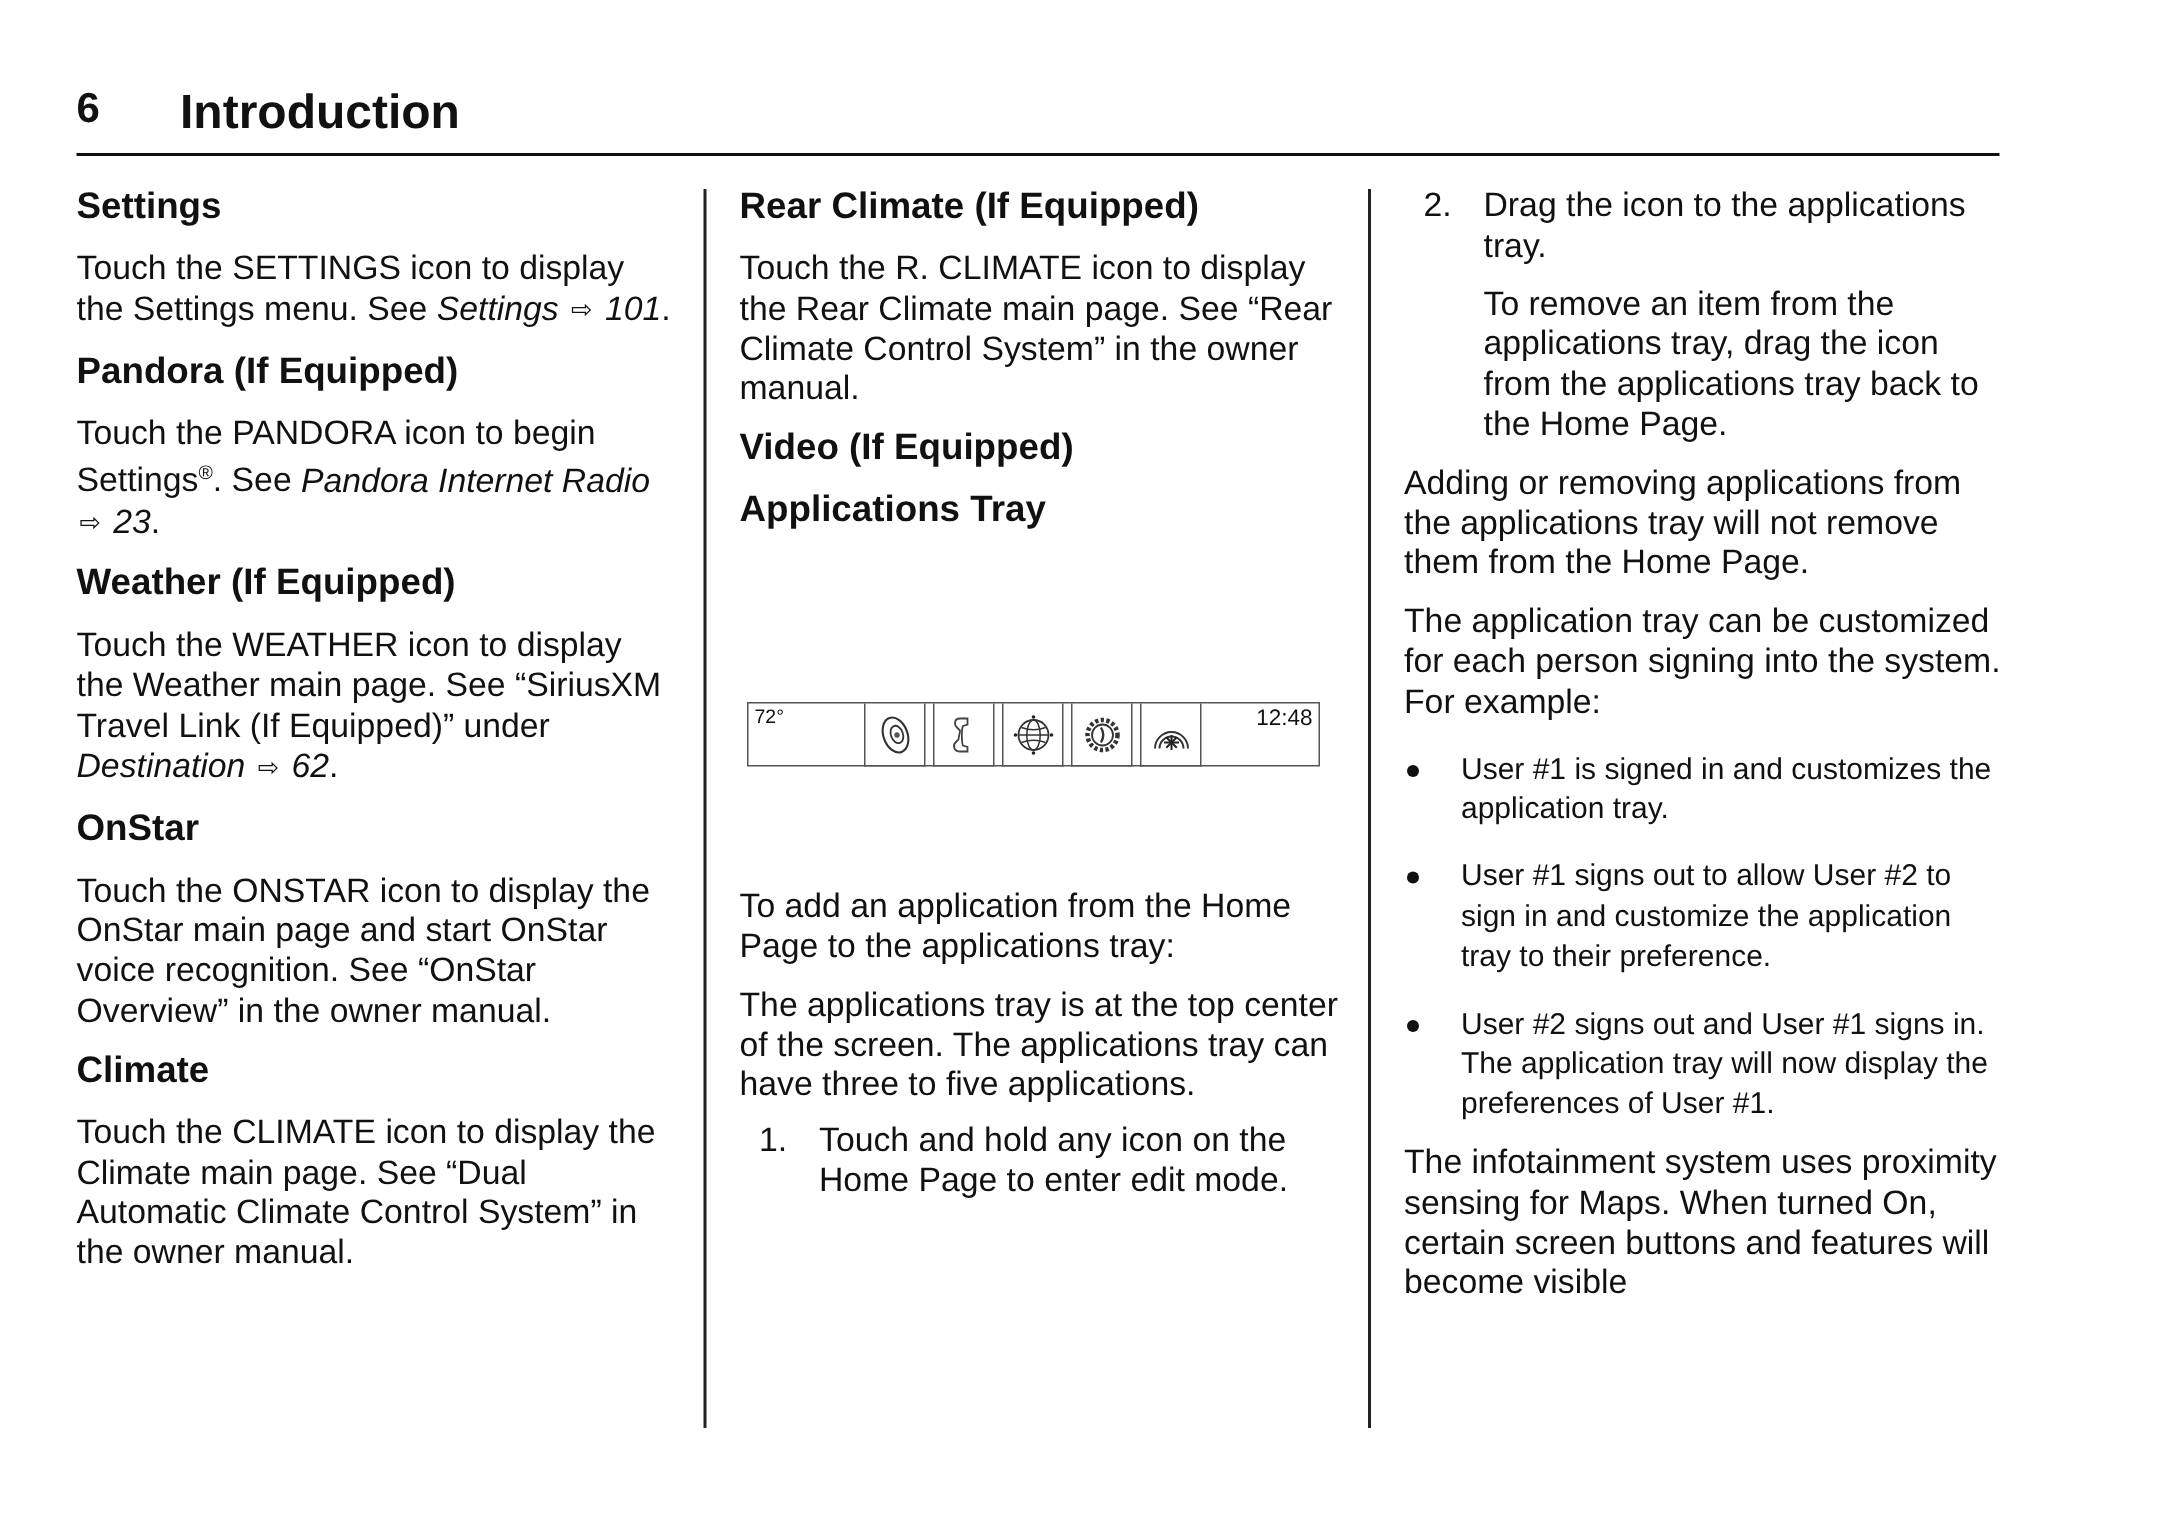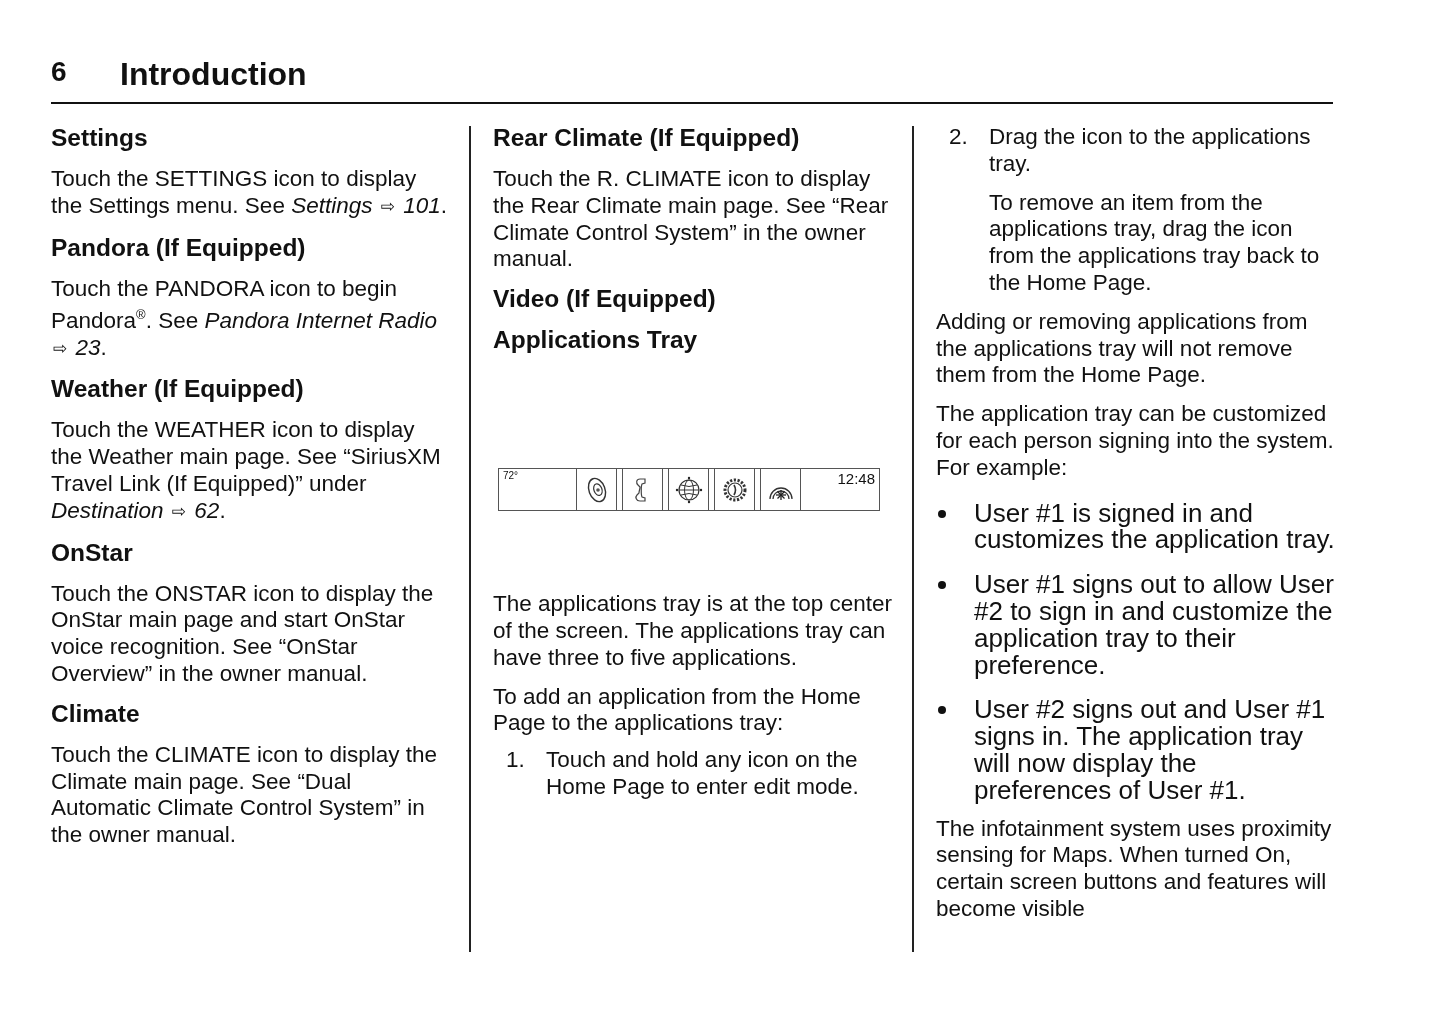--- a/index.html
+++ b/index.html
@@ -26,32 +26,32 @@
   }
   .sec { margin-bottom: 4px; }
   i { font-style: italic; }
   .arrow { font-style: normal; font-size: 17px; margin: 0 2px; position: relative; top: -1px; }
   sup { font-size: 13px; }
   .tray-wrap { height: 214px; position: relative; }
   .tray {
     position: absolute; left: 5px; top: 103px; width: 382px; height: 43px;
     border: 1.5px solid #555; box-sizing: border-box; background: #fff;
   }
-  .tray .temp { position: absolute; left: 4px; top: 1px; font-size: 10px; }
+  .tray .temp { position: absolute; left: 4px; top: 1px; font-size: 13px; }
   .tray .time { position: absolute; right: 4px; top: 1px; font-size: 15px; }
   .tray .slot {
     position: absolute; top: 0; width: 41px; height: 42px;
     border: 1.2px solid #555; border-top: none; box-sizing: border-box;
     display: flex; align-items: center; justify-content: center;
   }
   .tray .slot svg { width: 30px; height: 30px; }
   ol, ul { margin: 0; padding: 0; list-style: none; }
   .step { position: relative; padding-left: 53px; font-size: 22.5px; line-height: 26.8px; margin-bottom: 10px; }
   .step .num { position: absolute; left: 13px; top: 0; }
-  .bullet { position: relative; padding-left: 38px; font-size: 26px; line-height: 26.8px; margin-bottom: 10px; margin-top: 18px; }
+  .bullet { position: relative; padding-left: 38px; font-size: 20px; line-height: 26.8px; margin-bottom: 10px; margin-top: 18px; }
   .bullet .dot { position: absolute; left: 2px; top: 10px; width: 8px; height: 8px; border-radius: 50%; background: #111; }
   .indent { padding-left: 53px; }
 </style>
 </head>
 <body>
 
 <div class="header">
   <span class="page-num">6</span>
   <span class="chapter">Introduction</span>
 </div>
@@ -59,21 +59,21 @@
 <div class="divider" style="left:469px; top:126px; height:826px;"></div>
 <div class="divider" style="left:912px; top:126px; height:826px;"></div>
 
 <div class="col col1">
   <div class="sec">
     <h2>Settings</h2>
     <p><span>Touch the SETTINGS icon to display the Settings menu. See </span><i><span>Settings</span> <span class="arrow">⇨</span> <span>101</span></i><span>.</span></p>
   </div>
   <div class="sec">
     <h2>Pandora (If Equipped)</h2>
-    <p><span>Touch the PANDORA icon to begin Pandora</span><sup>®</sup><span>. See </span><i><span>Pandora Internet Radio</span> <span class="arrow">⇨</span> <span>23</span></i><span>.</span></p>
+    <p><span>Touch the PANDORA icon to begin Settings</span><sup>®</sup><span>. See </span><i><span>Pandora Internet Radio</span> <span class="arrow">⇨</span> <span>23</span></i><span>.</span></p>
   </div>
   <div class="sec">
     <h2>Weather (If Equipped)</h2>
     <p><span>Touch the WEATHER icon to display the Weather main page. See “SiriusXM Travel Link (If Equipped)” under </span><i><span>Destination</span> <span class="arrow">⇨</span> <span>62</span></i><span>.</span></p>
   </div>
   <div class="sec">
     <h2>OnStar</h2>
     <p>Touch the ONSTAR icon to display the OnStar main page and start OnStar voice recognition. See “OnStar Overview” in the owner manual.</p>
   </div>
   <div class="sec">
@@ -134,22 +134,22 @@
                 <line x1="15" y1="15" x2="15" y2="25"></line>
                 <line x1="10" y1="20" x2="20" y2="20"></line>
                 <line x1="11.5" y1="16.5" x2="18.5" y2="23.5"></line>
                 <line x1="18.5" y1="16.5" x2="11.5" y2="23.5"></line>
               </g>
             </svg>
         </div>
         <span class="time">12:48</span>
       </div>
     </div>
+    <p>To add an application from the Home Page to the applications tray:</p>
     <p>The applications tray is at the top center of the screen. The applications tray can have three to five applications.</p>
-    <p>To add an application from the Home Page to the applications tray:</p>
     <ol>
       <li class="step">
         <span class="num">1.</span>
         <span>Touch and hold any icon on the Home Page to enter edit mode.</span>
       </li>
     </ol>
   </div>
 </div>
 
 <div class="col col3" style="top:124px;">

